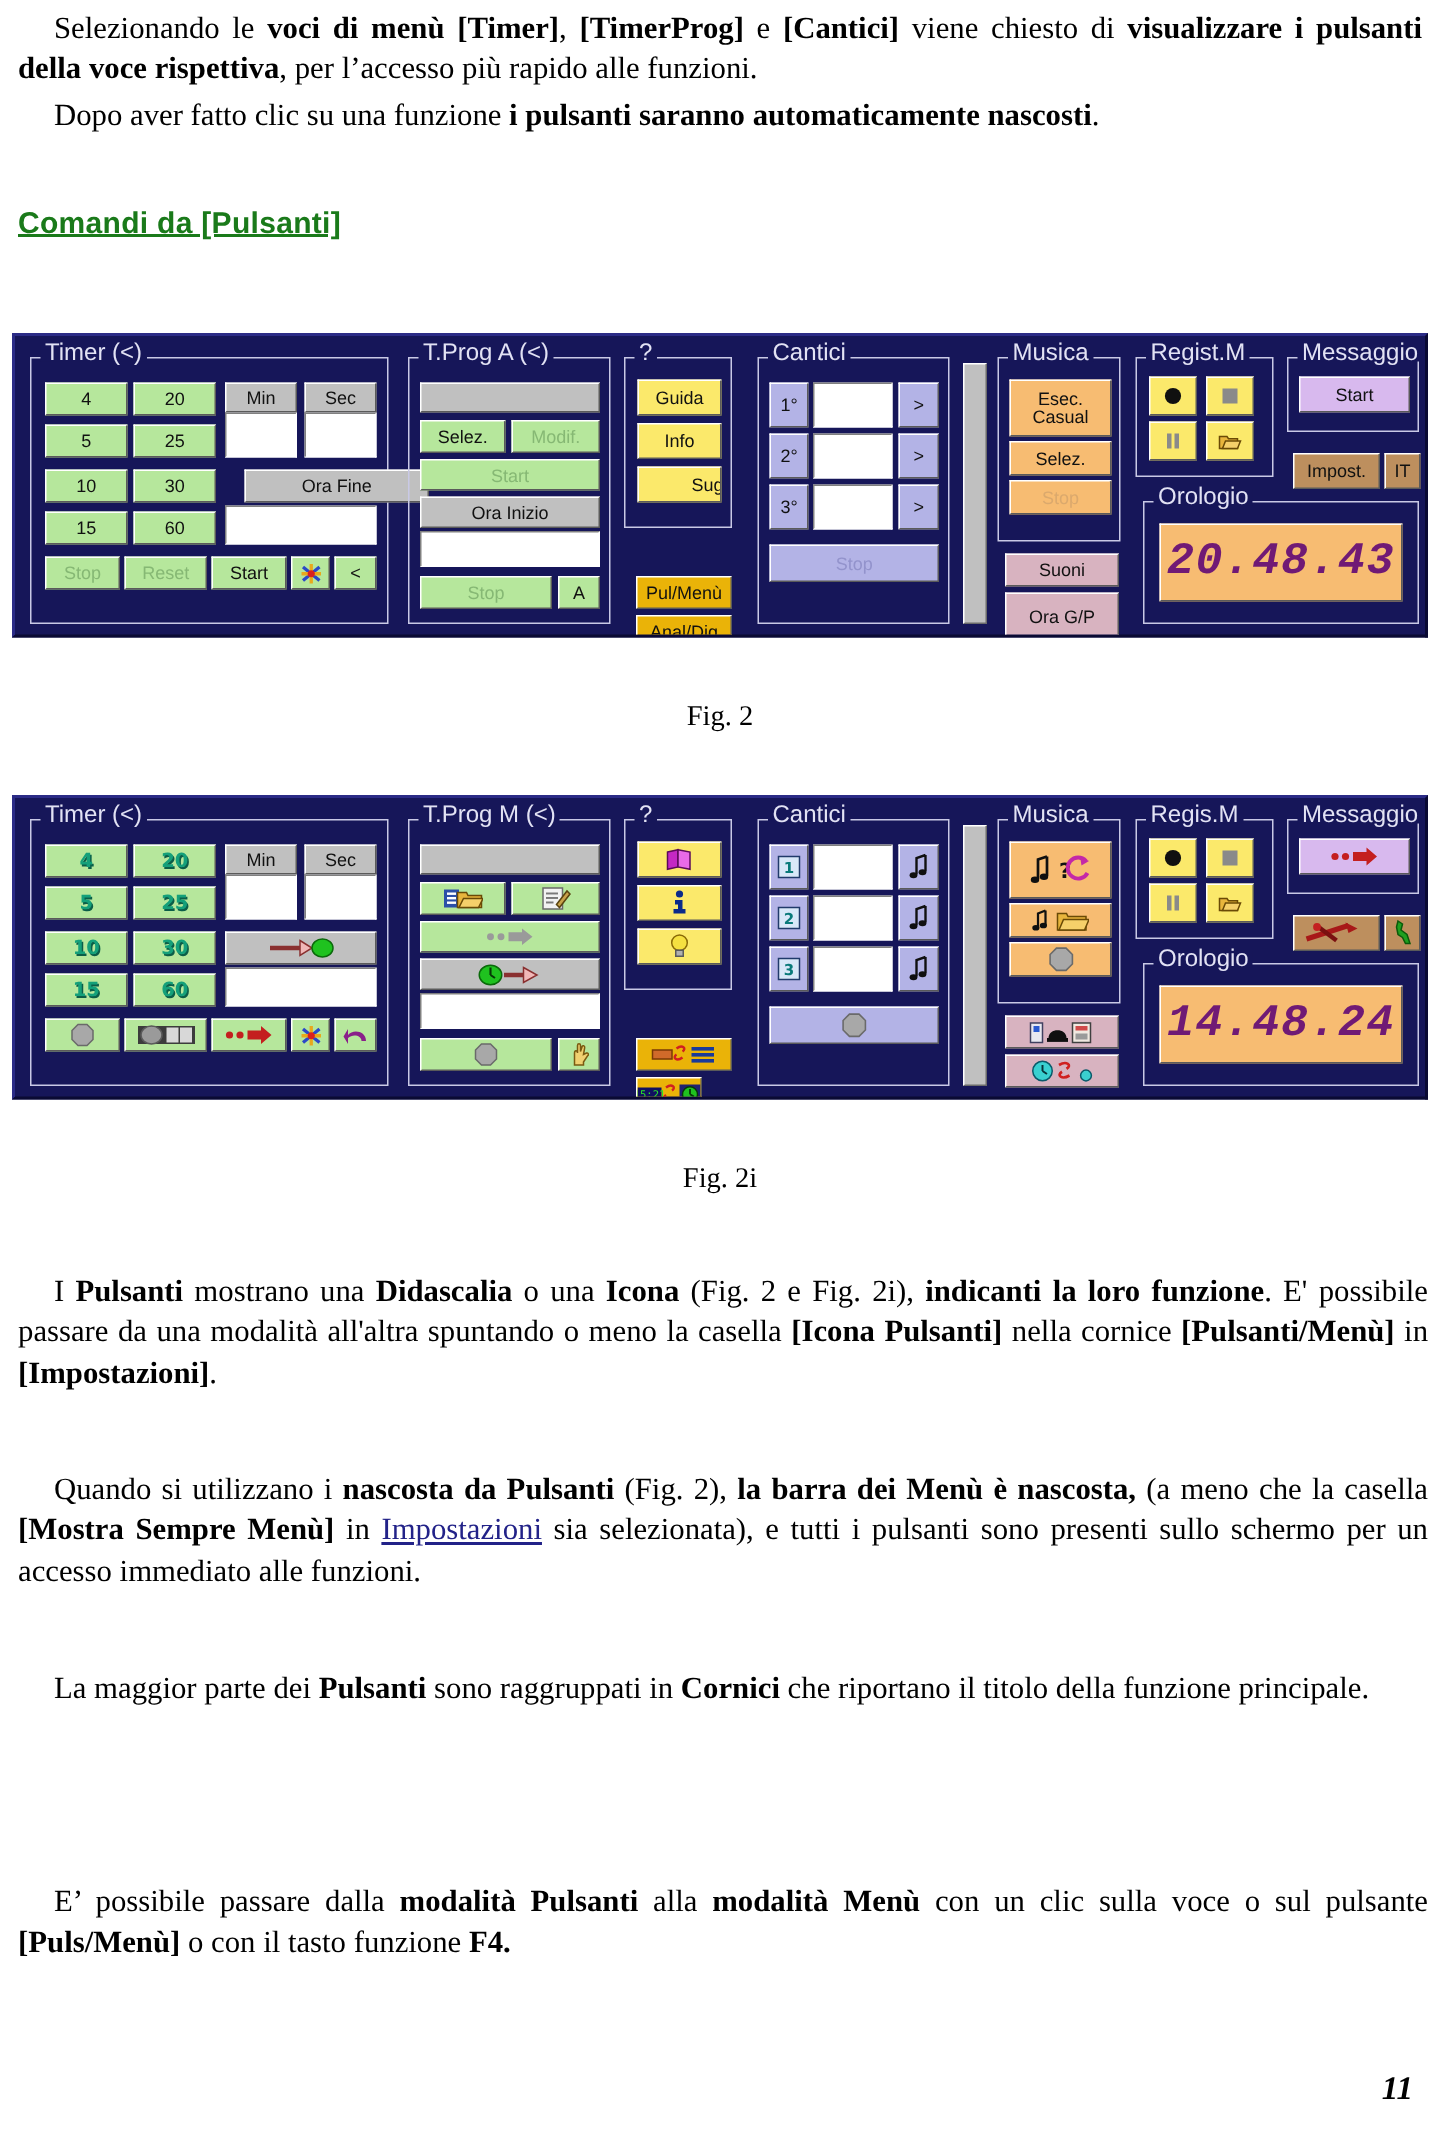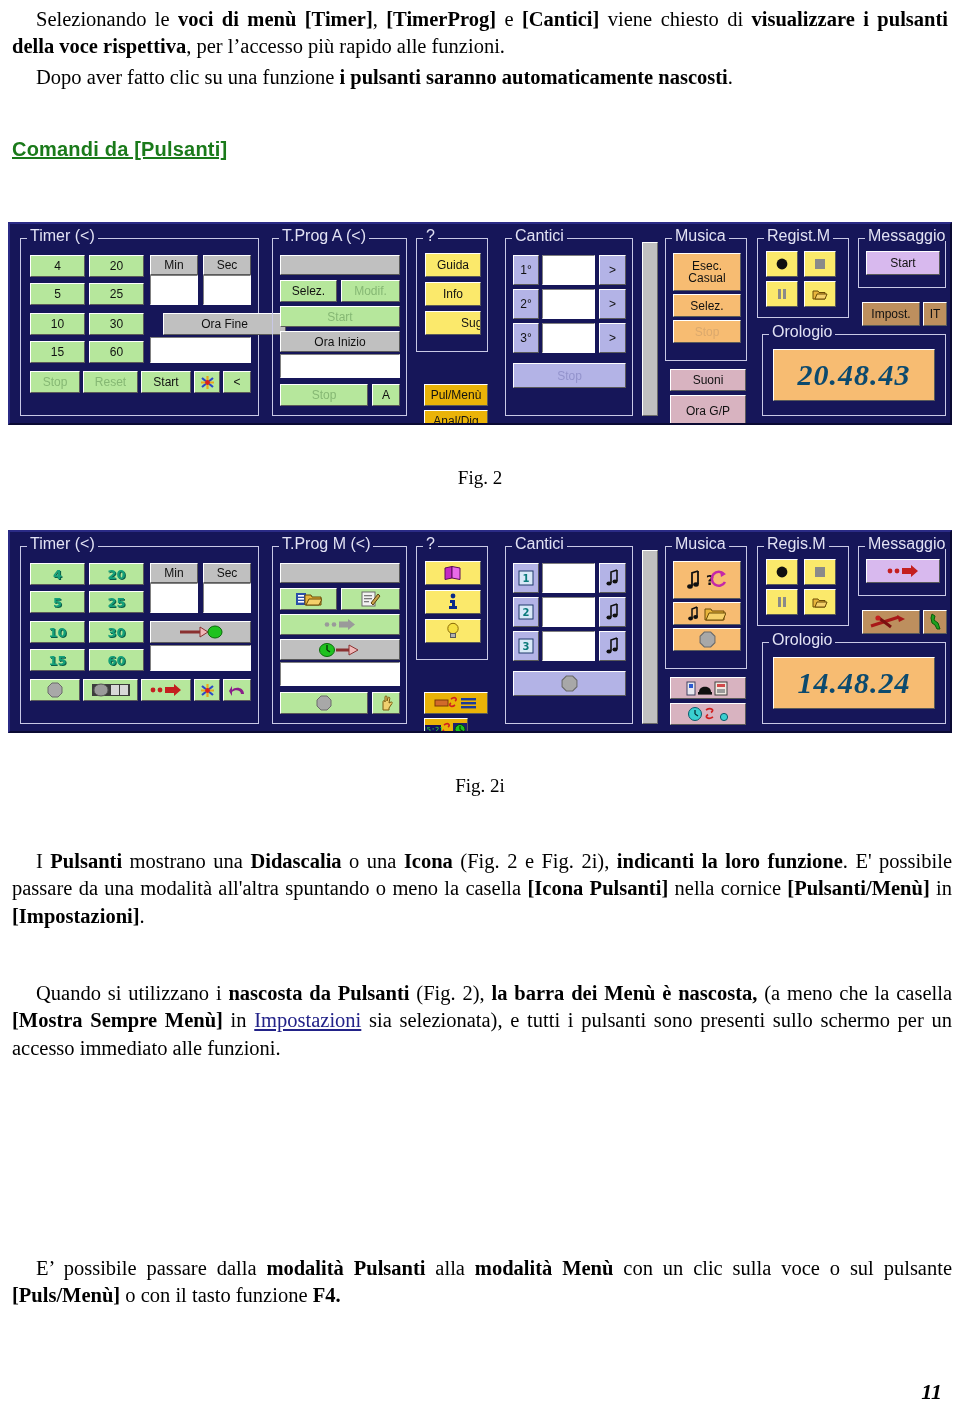--- a/index.html
+++ b/index.html
@@ -76,23 +76,23 @@
   .lblue{background:#eab308;margin-top:14px;}
   .lav{background:#b3b3e6;}
   .lav-d{background:#b3b3e6;color:#9393cc;}
   .plum{background:#d8b9ee;}
   .orange{background:#f7bc72;}
   .orange-d{background:#f7bc72;color:#dba96d;}
   .pink{background:#d8b3c0;}
   .tan{background:#bd8f5e;}
   .clockface{background:#f7bc72;}
   .clocktxt{
-    color:#0c4a6e;font-style:italic;font-weight:bold;
+    color:#701a75;font-style:italic;font-weight:bold;
     font-size:30px;letter-spacing:1px;
-    font-family:Liberation Serif, serif;
+    font-family:Liberation Mono, monospace;
   }
   .slider{
     position:absolute;background:#c0c0c0;
     border-top:1px solid #ffffff;border-left:1px solid #ffffff;
     border-right:1px solid #6b6b6b;border-bottom:1px solid #6b6b6b;
   }
   .fieldbox{
     position:absolute;box-sizing:border-box;background:#ffffff;
     border-top:1px solid #808080;border-left:1px solid #808080;
     border-right:1px solid #ffffff;border-bottom:1px solid #ffffff;
@@ -671,19 +671,20 @@
 
     </div>
   </div>
 
   <div class="figcap" style="top:775px;left:0;">Fig. 2i</div>
 
   <div class="para indent" style="left:12px;top:848px;width:940px;">I <b>Pulsanti</b> mostrano una <b>Didascalia</b> o una <b>Icona</b> (Fig. 2 e Fig. 2i), <b>indicanti la loro funzione</b>. E' possibile passare da una modalità all'altra spuntando o meno la casella <b>[Icona Pulsanti]</b> nella cornice <b>[Pulsanti/Menù]</b> in <b>[Impostazioni]</b>.</div>
 
   <div class="para indent" style="left:12px;top:980px;width:940px;">Quando si utilizzano i <b>nascosta da Pulsanti</b> (Fig. 2), <b>la barra dei Menù è nascosta,</b> (a meno che la casella <b>[Mostra Sempre Menù]</b> in <span class="lnk">Impostazioni</span> sia selezionata), e tutti i pulsanti sono presenti sullo schermo per un accesso immediato alle funzioni.</div>
 
+  <div class="para indent" style="left:12px;top:1113px;width:940px;">La maggior parte dei <b>Pulsanti</b> sono raggruppati in <b>Cornici</b> che riportano il titolo della funzione principale.</div>
 
 
   <div class="para indent" style="left:12px;top:1255px;width:940px;">E’ possibile passare dalla <b>modalità Pulsanti</b> alla <b>modalità Menù</b> con un clic sulla voce o sul pulsante <b>[Puls/Menù]</b> o con il tasto funzione <b>F4.</b></div>
 
   <div class="pagenum">11</div>
 
 </div>
 
 </body></html>

